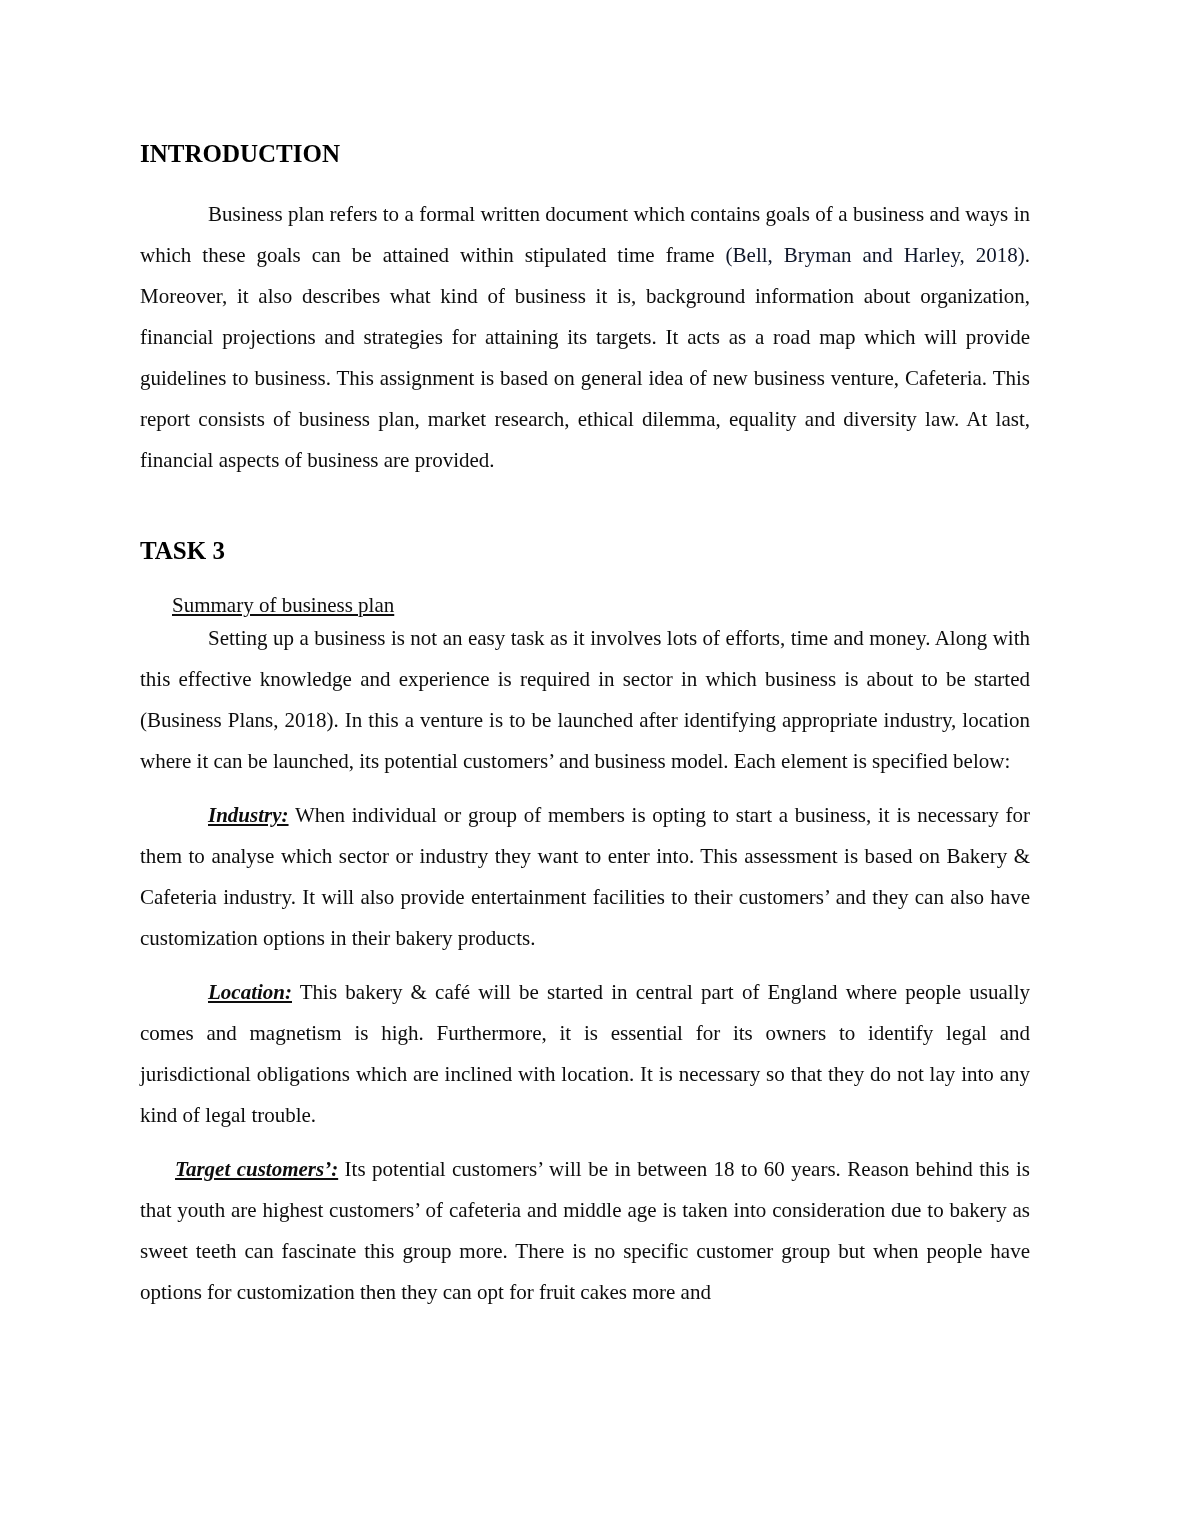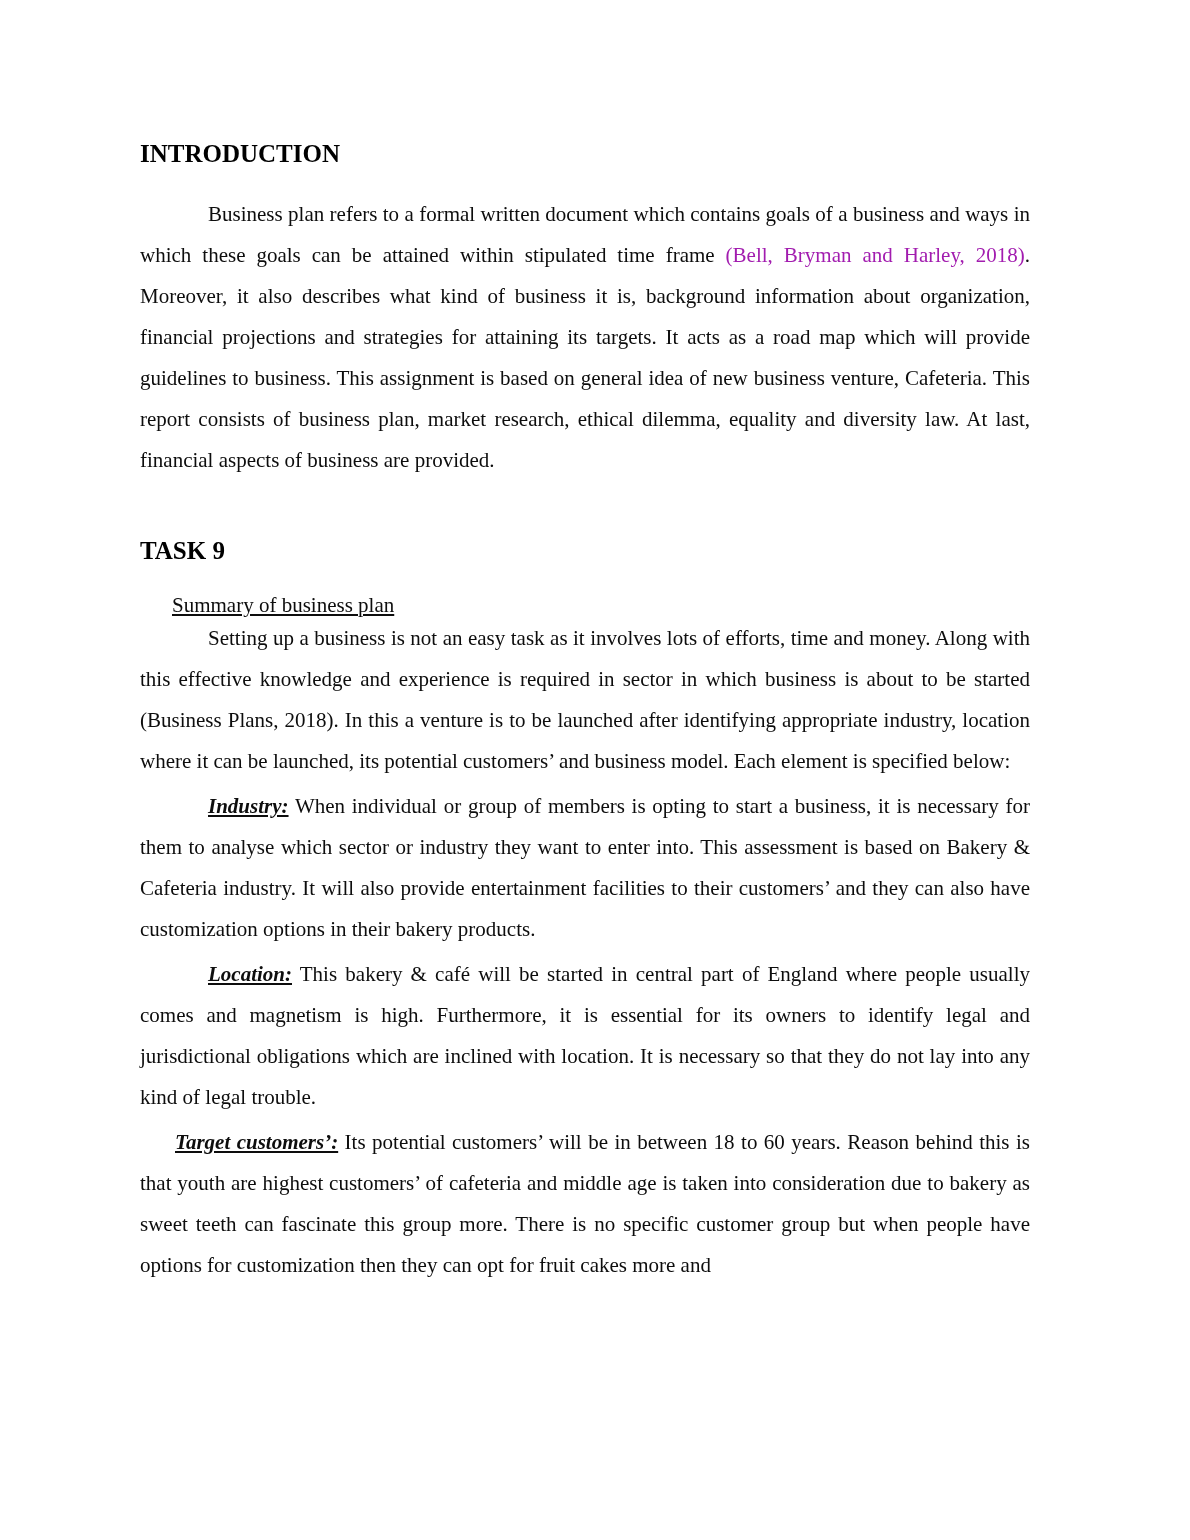--- a/index.html
+++ b/index.html
@@ -37,39 +37,39 @@
   }
   p.body-para {
     font-size: 21px;
     line-height: 41px;
     text-align: justify;
     color: #0d0d0d;
   }
   .indent { text-indent: 68px; }
   .small-indent { text-indent: 35px; }
   .after-heading { margin-top: 0; }
-  .block-gap { margin-top: 4px; }
+  .block-gap { margin-top: 13px; }
   .intro-gap { margin-bottom: 0; }
-  .citation { color: #a21caf; }
+  .citation { color: #0f172a; }
   .lead-label {
     font-weight: bold;
     font-style: italic;
     text-decoration: underline;
   }
 </style>
 </head>
 <body>
 
 <div class="page">
 
   <h1 class="section-heading">INTRODUCTION</h1>
 
   <p class="body-para indent after-heading intro-gap"><span>Business plan refers to a formal written document which contains goals of a business and ways in which these goals can be attained within stipulated time frame </span><span class="citation">(Bell, Bryman and Harley, 2018)</span><span>. Moreover, it also describes what kind of business it is, background information about organization, financial projections and strategies for attaining its targets. It acts as a road map which will provide guidelines to business. This assignment is based on general idea of new business venture, Cafeteria. This report consists of business plan, market research, ethical dilemma, equality and diversity law. At last, financial aspects of business are provided.</span></p>
 
-  <h1 class="section-heading task-heading">TASK 9</h1>
+  <h1 class="section-heading task-heading">TASK 3</h1>
 
   <h2 class="sub-heading">Summary of business plan</h2>
 
   <p class="body-para indent">Setting up a business is not an easy task as it involves lots of efforts, time and money. Along with this effective knowledge and experience is required in sector in which business is about to be started (Business Plans, 2018). In this a venture is to be launched after identifying appropriate industry, location where it can be launched, its potential customers’ and business model. Each element is specified below:</p>
 
   <p class="body-para indent block-gap"><span class="lead-label">Industry:</span><span> When individual or group of members is opting to start a business, it is necessary for them to analyse which sector or industry they want to enter into. This assessment is based on Bakery &amp; Cafeteria industry. It will also provide entertainment facilities to their customers’ and they can also have customization options in their bakery products.</span></p>
 
   <p class="body-para indent block-gap"><span class="lead-label">Location:</span><span> This bakery &amp; café will be started in central part of England where people usually comes and magnetism is high. Furthermore, it is essential for its owners to identify legal and jurisdictional obligations which are inclined with location. It is necessary so that they do not lay into any kind of legal trouble.</span></p>
 
   <p class="body-para small-indent block-gap"><span class="lead-label">Target customers’:</span><span> Its potential customers’ will be in between 18 to 60 years. Reason behind this is that youth are highest customers’ of cafeteria and middle age is taken into consideration due to bakery as sweet teeth can fascinate this group more. There is no specific customer group but when people have options for customization then they can opt for fruit cakes more and</span></p>

